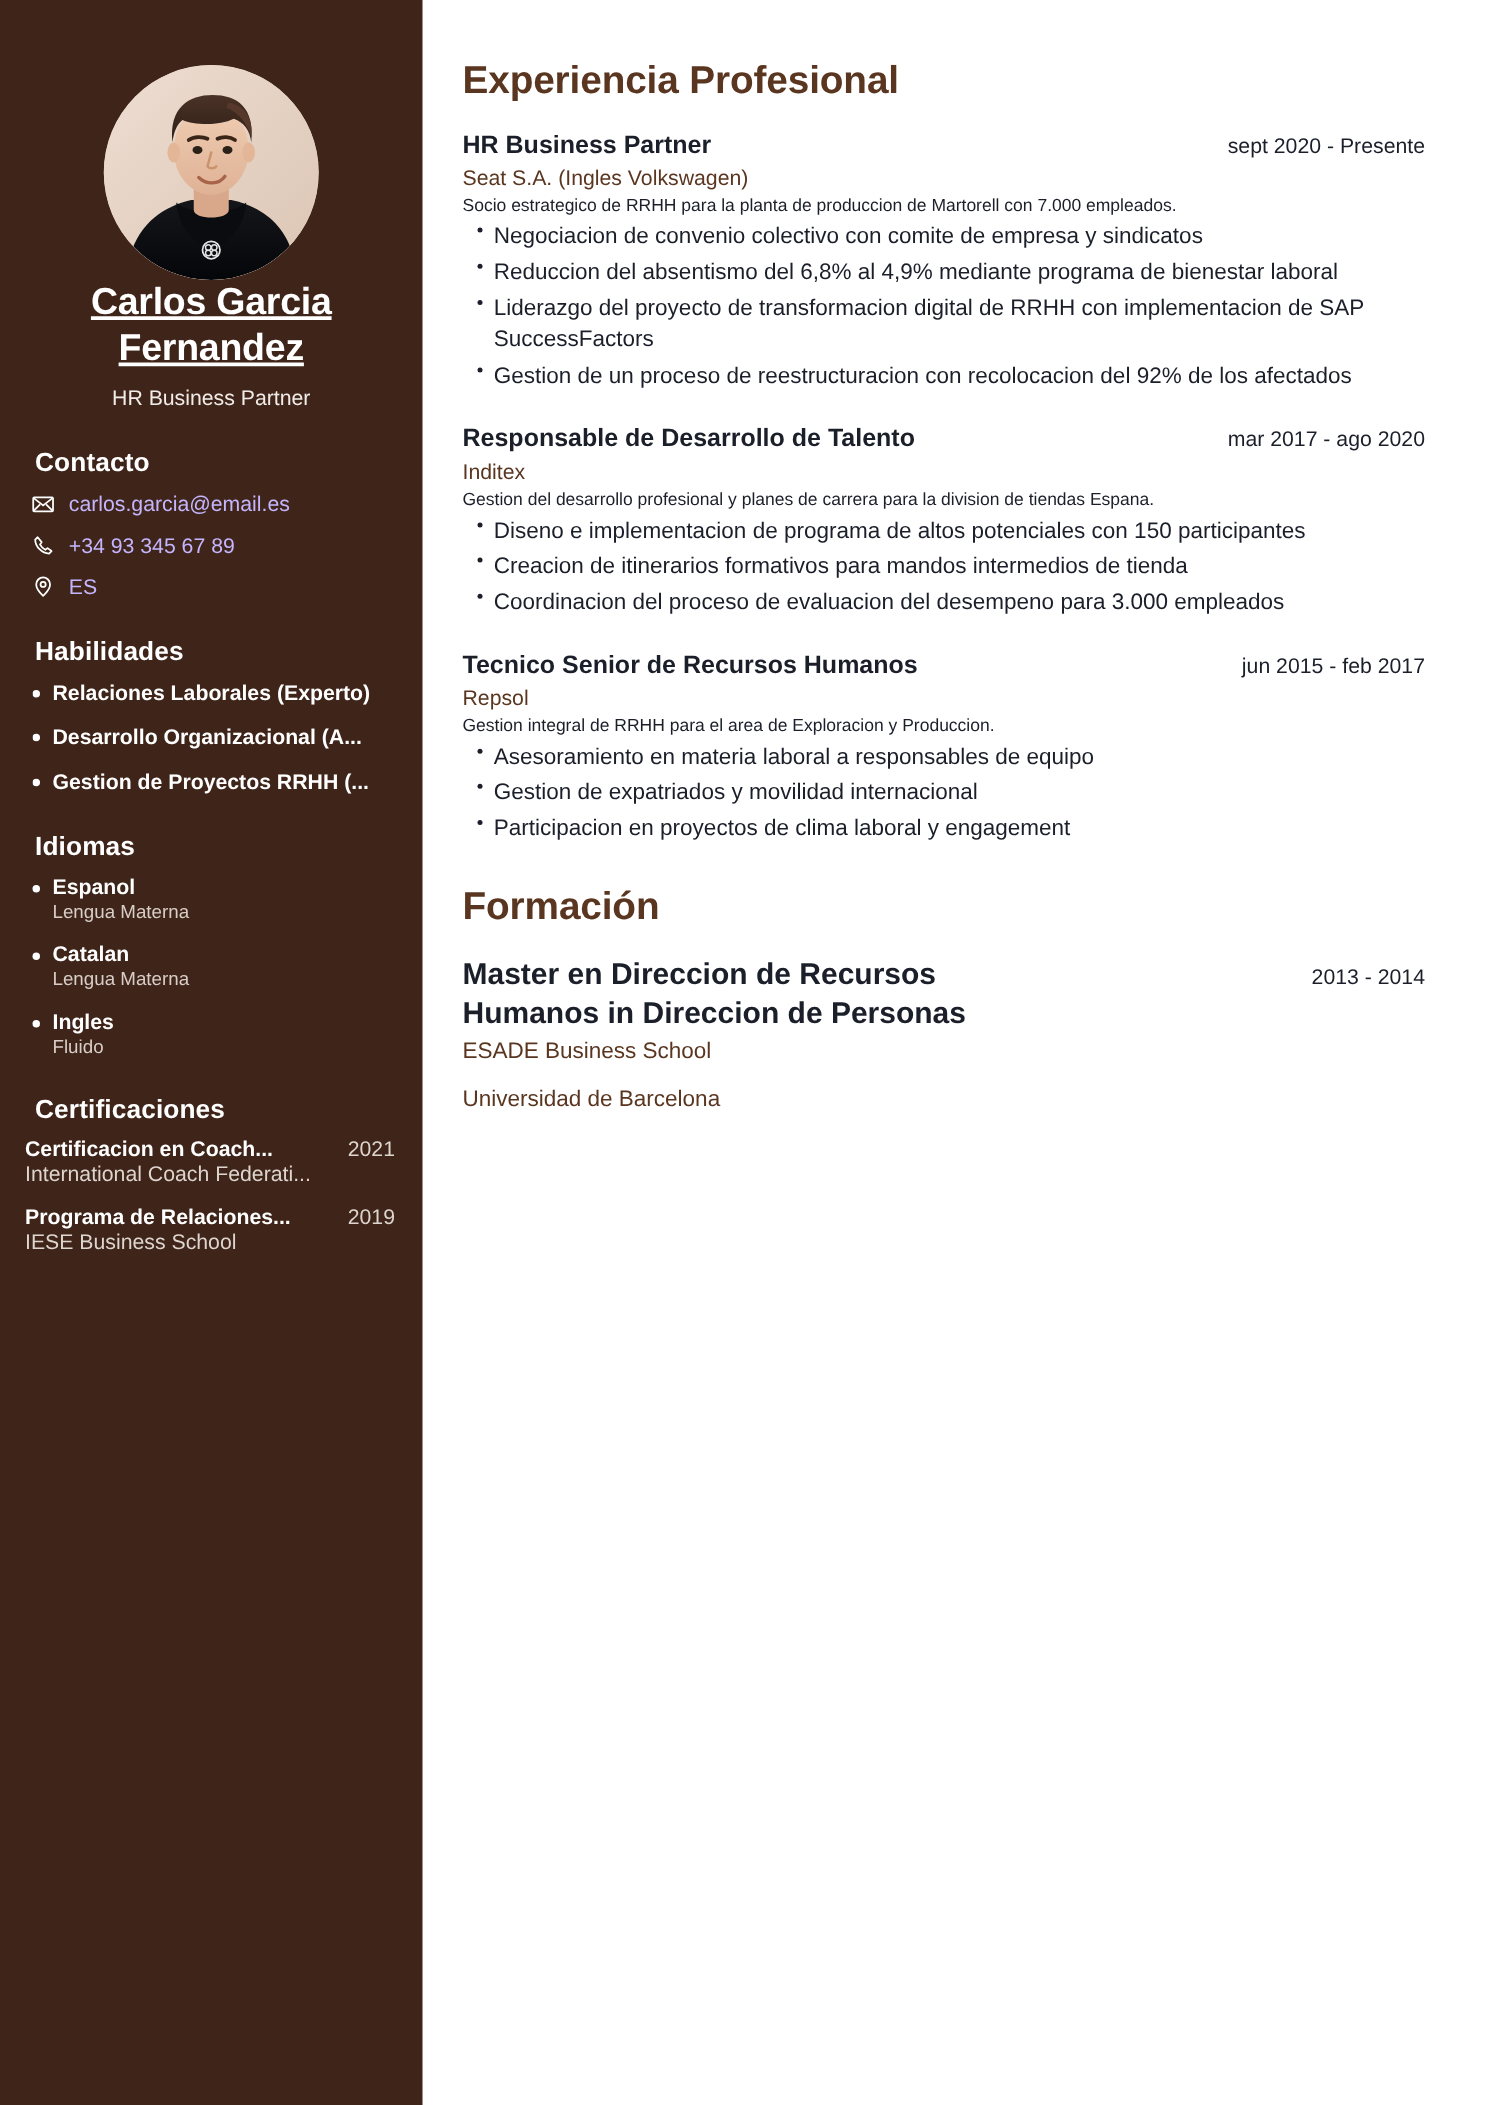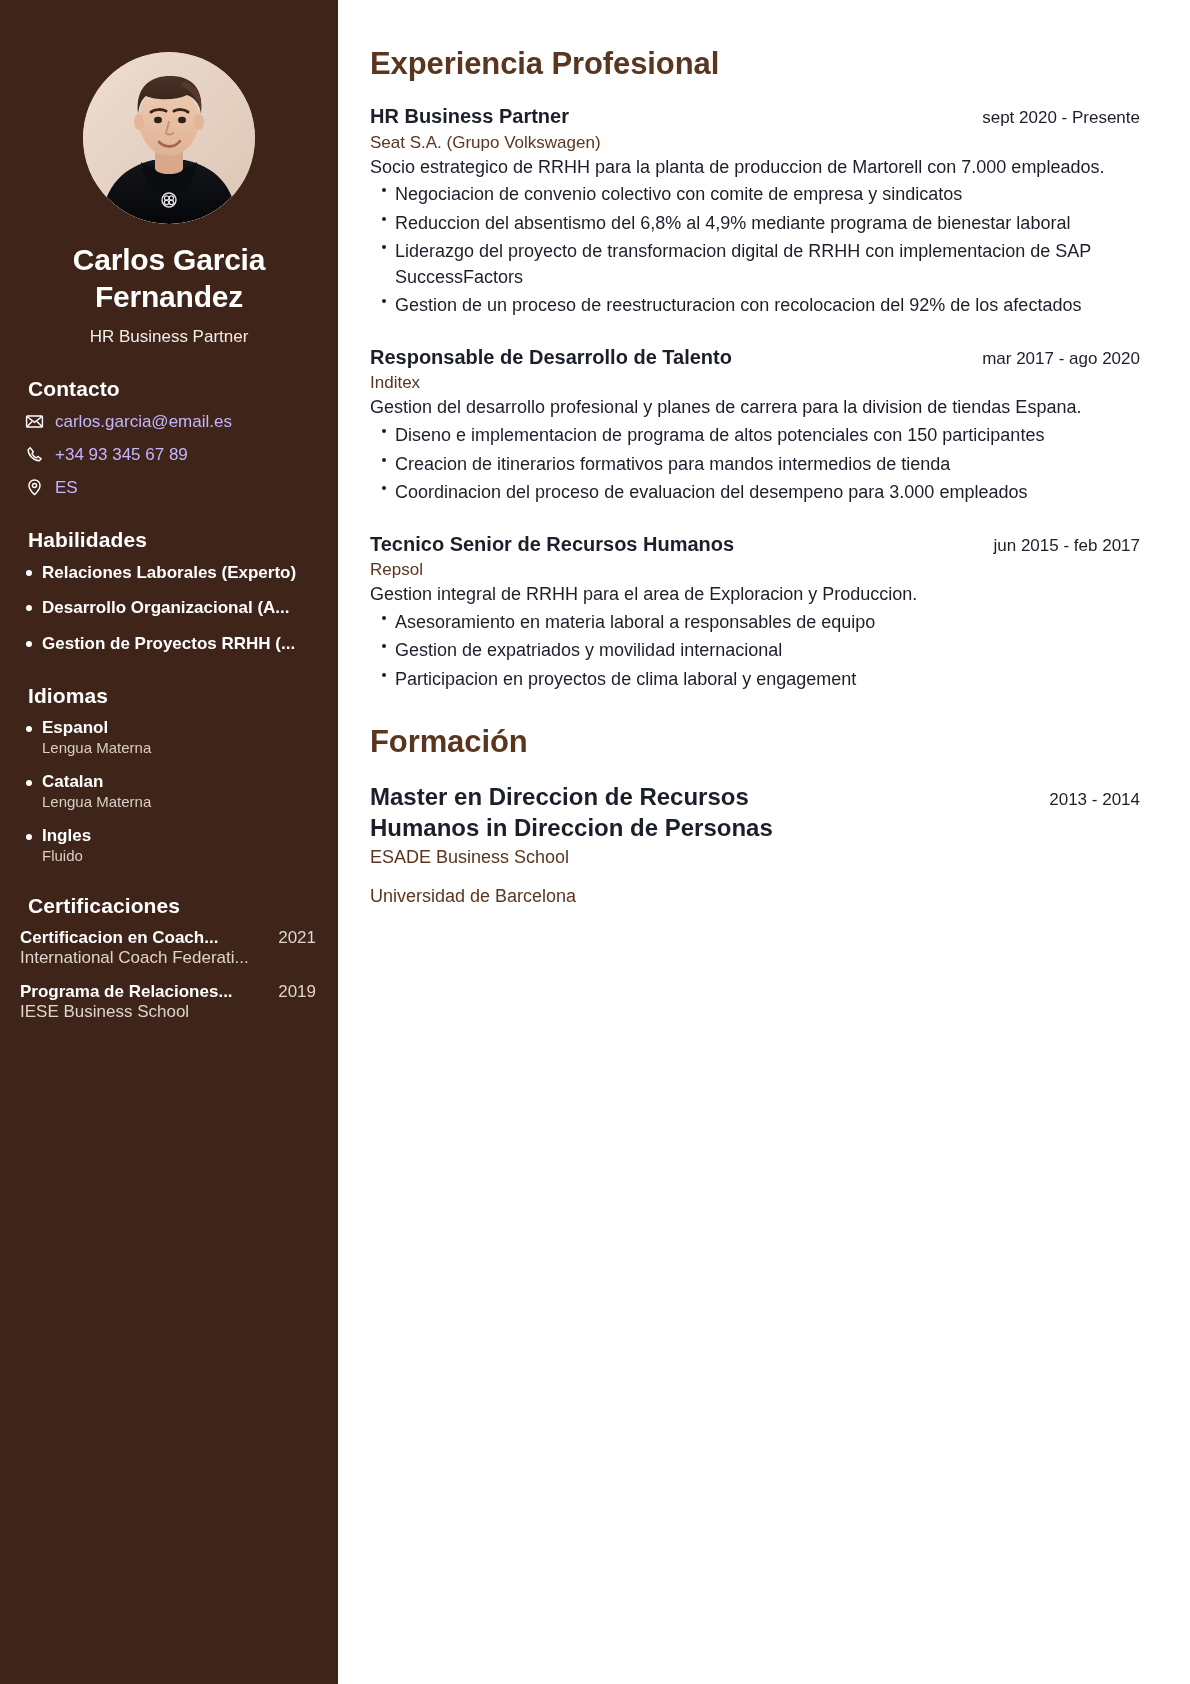--- a/index.html
+++ b/index.html
@@ -47,23 +47,23 @@
     position: relative;
     display: block;
   }
   .avatar svg { display: block; width: 100%; height: 100%; }
 
   .person-name {
     text-align: center;
     font-size: 30px;
     font-weight: bold;
     line-height: 1.22;
-    margin-top: 18px;
     padding: 0 18px;
     letter-spacing: -0.2px;
+    text-decoration: underline;
   }
   .person-title {
     text-align: center;
     font-size: 17px;
     font-weight: normal;
     margin-top: 12px;
     color: #f2ece8;
   }
 
   .side-section {
@@ -204,21 +204,21 @@
     color: #1b1f2a;
     white-space: nowrap;
     flex: 0 0 auto;
   }
   .entry-org {
     font-size: 17px;
     color: #5A3620;
     margin-top: 3px;
   }
   .entry-desc {
-    font-size: 18px;
+    font-size: 14px;
     line-height: 1.42;
     color: #1b1f2a;
     margin-top: 2px;
   }
   .task-list { margin: 2px 0 0 0; padding: 0; list-style: none; }
   .task-item {
     display: flex;
     align-items: flex-start;
     gap: 9px;
     font-size: 18px;
@@ -439,21 +439,21 @@
 
   <main class="main">
 
     <h1 class="sec-title">Experiencia Profesional</h1>
 
     <div class="entry">
       <div class="entry-head">
         <div class="entry-title">HR Business Partner</div>
         <div class="entry-date">sept 2020 - Presente</div>
       </div>
-      <div class="entry-org">Seat S.A. (Grupo Volkswagen)</div>
+      <div class="entry-org">Seat S.A. (Ingles Volkswagen)</div>
       <div class="entry-desc">Socio estrategico de RRHH para la planta de produccion de Martorell con 7.000 empleados.</div>
       <ul class="task-list">
         <li class="task-item">
           <span class="tdot"></span>
           <span>Negociacion de convenio colectivo con comite de empresa y sindicatos</span>
         </li>
         <li class="task-item">
           <span class="tdot"></span>
           <span>Reduccion del absentismo del 6,8% al 4,9% mediante programa de bienestar laboral</span>
         </li>

